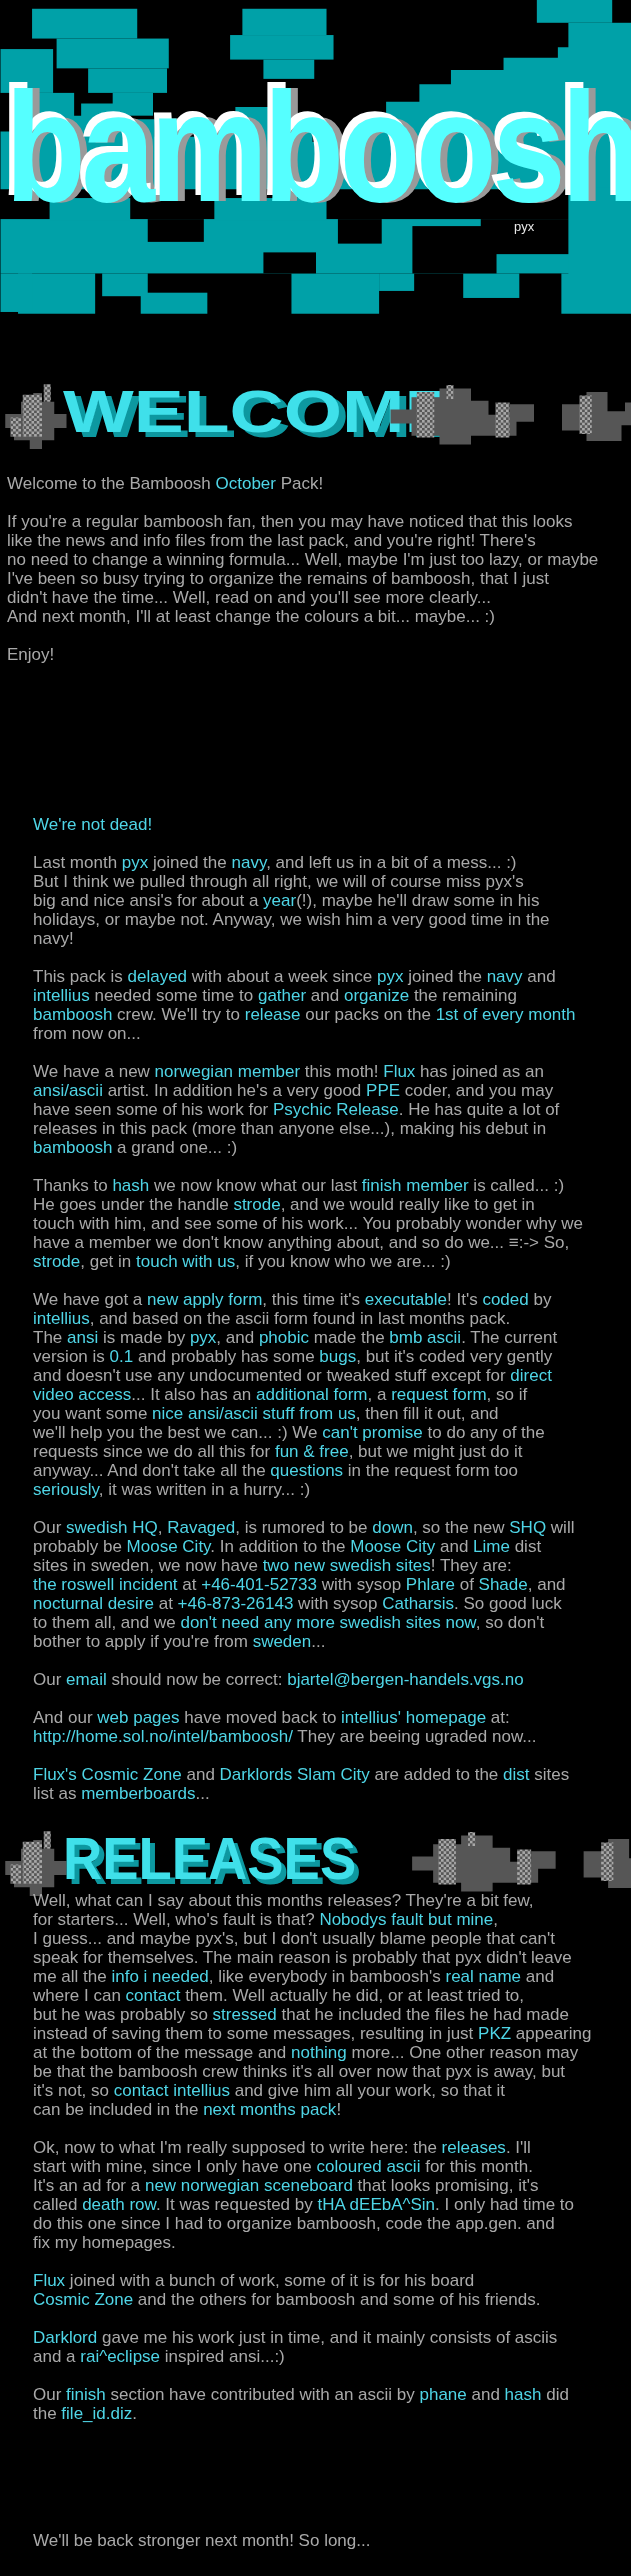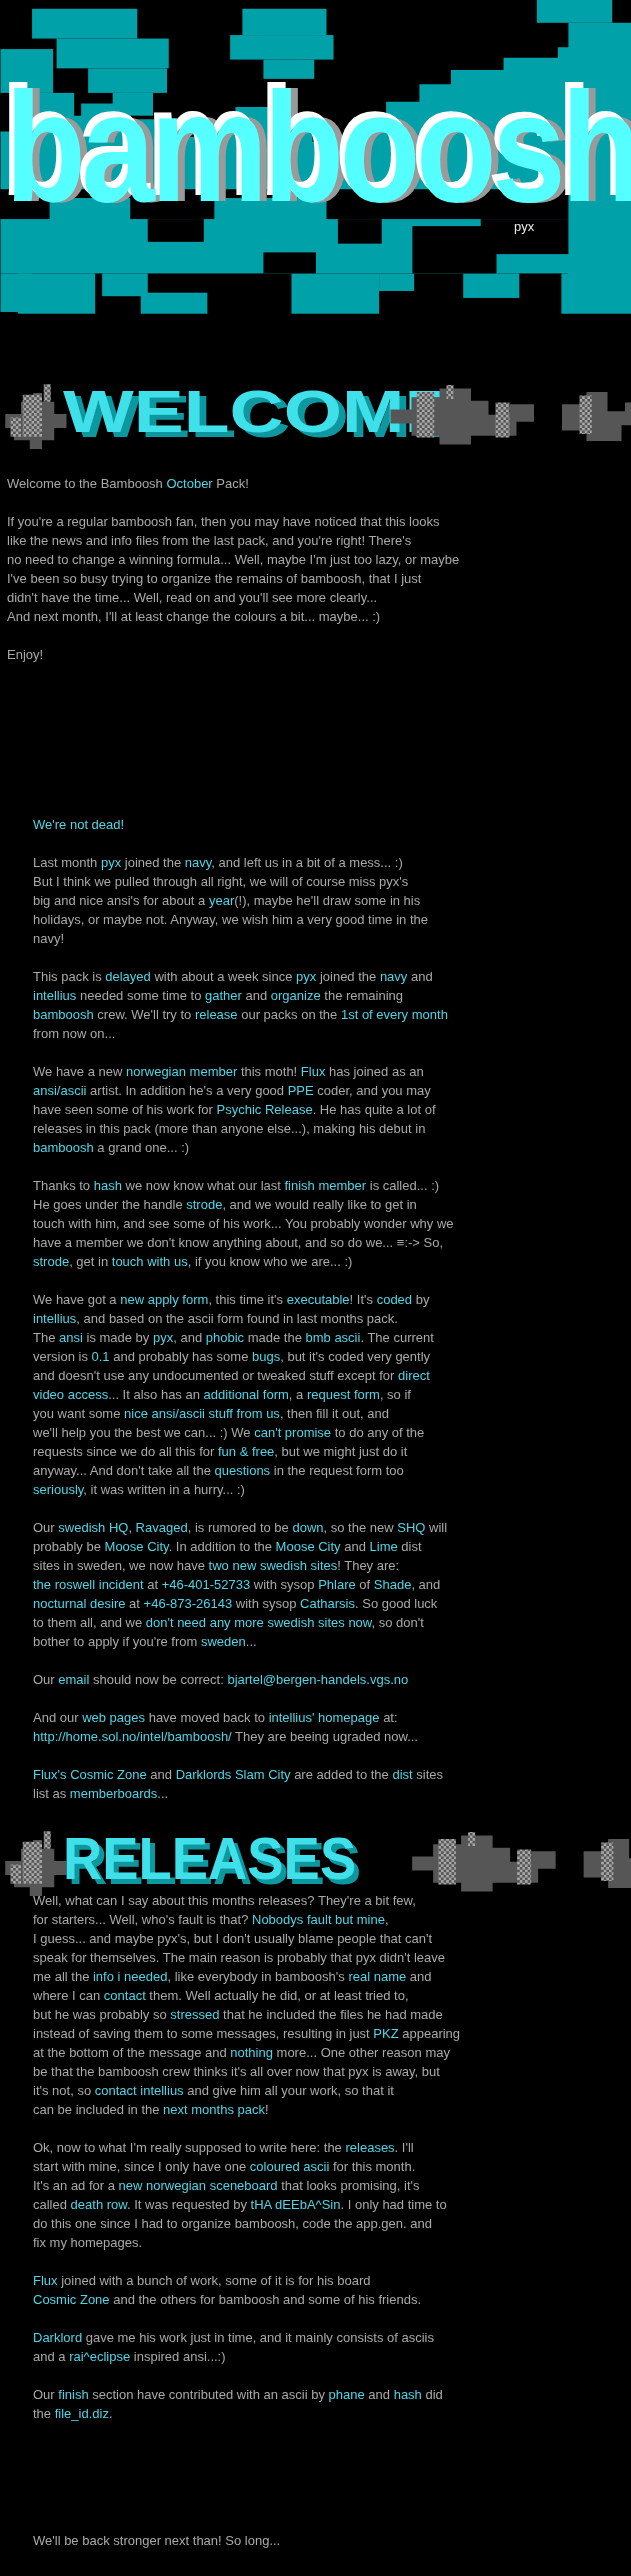--- a/index.html
+++ b/index.html
@@ -34,21 +34,21 @@
     text-shadow:4.4px 4.4px 0 var(--header_shadow,#0d98a0);
     transform-origin:left top;white-space:pre;
   }
   .sx-welcome{transform:scaleX(1.53) scaleY(1.2);}
   .sx-news{transform:scaleX(1.54) scaleY(1.2);}
   .sx-releases{transform:scaleX(1.11) scaleY(1.2);}
   .sx-cu{transform:scaleX(0.87) scaleY(1.2);}
   .blob{position:absolute;}
   
   .bodytext{
-    position:absolute;font-size:13px;line-height:19px;white-space:pre;
+    position:absolute;font-size:17px;line-height:19px;white-space:pre;
     color:var(--body_text,#a9a9a9);
   }
   #welcome-text{top:474px;left:7px}
   #news-text{top:815px;left:33px}
   #releases-text{top:1891px;left:33px}
   #cu-text{top:2531px;left:33px}
   .tline{height:19px;}
   .hl{color:var(--highlight_cyan,#4fd5e6);}
 </style>
 </head>
@@ -138,16 +138,16 @@
     <svg class="blob" style="left:0;top:5.3px" width="84" height="70" viewBox="0 0 96 80">
         <use href="#blobL"></use>
       </svg>
     <span class="hdr-text sx-releases">RELEASES</span>
     <svg class="blob" style="left:412px;top:3.5px" width="219" height="70" viewBox="0 0 250 80">
         <use href="#blobR"></use>
       </svg>
   </div>
   <div class="bodytext" id="releases-text"><div class="tline"><span>Well, what can I say about this months releases? They're a bit few,</span></div><div class="tline"><span>for starters... Well, who's fault is that? </span><span class="hl">Nobodys fault but mine</span><span>,</span></div><div class="tline"><span>I guess... and maybe pyx's, but I don't usually blame people that can't</span></div><div class="tline"><span>speak for themselves. The main reason is probably that pyx didn't leave</span></div><div class="tline"><span>me all the </span><span class="hl">info i needed</span><span>, like everybody in bamboosh's </span><span class="hl">real name</span><span> and</span></div><div class="tline"><span>where I can </span><span class="hl">contact</span><span> them. Well actually he did, or at least tried to,</span></div><div class="tline"><span>but he was probably so </span><span class="hl">stressed</span><span> that he included the files he had made</span></div><div class="tline"><span>instead of saving them to some messages, resulting in just </span><span class="hl">PKZ</span><span> appearing</span></div><div class="tline"><span>at the bottom of the message and </span><span class="hl">nothing</span><span> more... One other reason may</span></div><div class="tline"><span>be that the bamboosh crew thinks it's all over now that pyx is away, but</span></div><div class="tline"><span>it's not, so </span><span class="hl">contact intellius</span><span> and give him all your work, so that it</span></div><div class="tline"><span>can be included in the </span><span class="hl">next months pack</span><span>!</span></div><div class="tline">&nbsp;</div><div class="tline"><span>Ok, now to what I'm really supposed to write here: the </span><span class="hl">releases</span><span>. I'll</span></div><div class="tline"><span>start with mine, since I only have one </span><span class="hl">coloured ascii</span><span> for this month.</span></div><div class="tline"><span>It's an ad for a </span><span class="hl">new norwegian sceneboard</span><span> that looks promising, it's</span></div><div class="tline"><span>called </span><span class="hl">death row</span><span>. It was requested by </span><span class="hl">tHA dEEbA^Sin</span><span>. I only had time to</span></div><div class="tline"><span>do this one since I had to organize bamboosh, code the app.gen. and</span></div><div class="tline"><span>fix my homepages.</span></div><div class="tline">&nbsp;</div><div class="tline"><span class="hl">Flux</span><span> joined with a bunch of work, some of it is for his board</span></div><div class="tline"><span class="hl">Cosmic Zone</span><span> and the others for bamboosh and some of his friends.</span></div><div class="tline">&nbsp;</div><div class="tline"><span class="hl">Darklord</span><span> gave me his work just in time, and it mainly consists of asciis</span></div><div class="tline"><span>and a </span><span class="hl">rai^eclipse</span><span> inspired ansi...:)</span></div><div class="tline">&nbsp;</div><div class="tline"><span>Our </span><span class="hl">finish</span><span> section have contributed with an ascii by </span><span class="hl">phane</span><span> and </span><span class="hl">hash</span><span> did</span></div><div class="tline"><span>the </span><span class="hl">file_id.diz</span><span>.</span></div></div>
 
-  <div class="bodytext" id="cu-text"><div class="tline"><span>We'll be back stronger next than! So long...</span></div></div>
+  <div class="bodytext" id="cu-text"><div class="tline"><span>We'll be back stronger next month! So long...</span></div></div>
 
 </div>
 
 
 </body></html>

